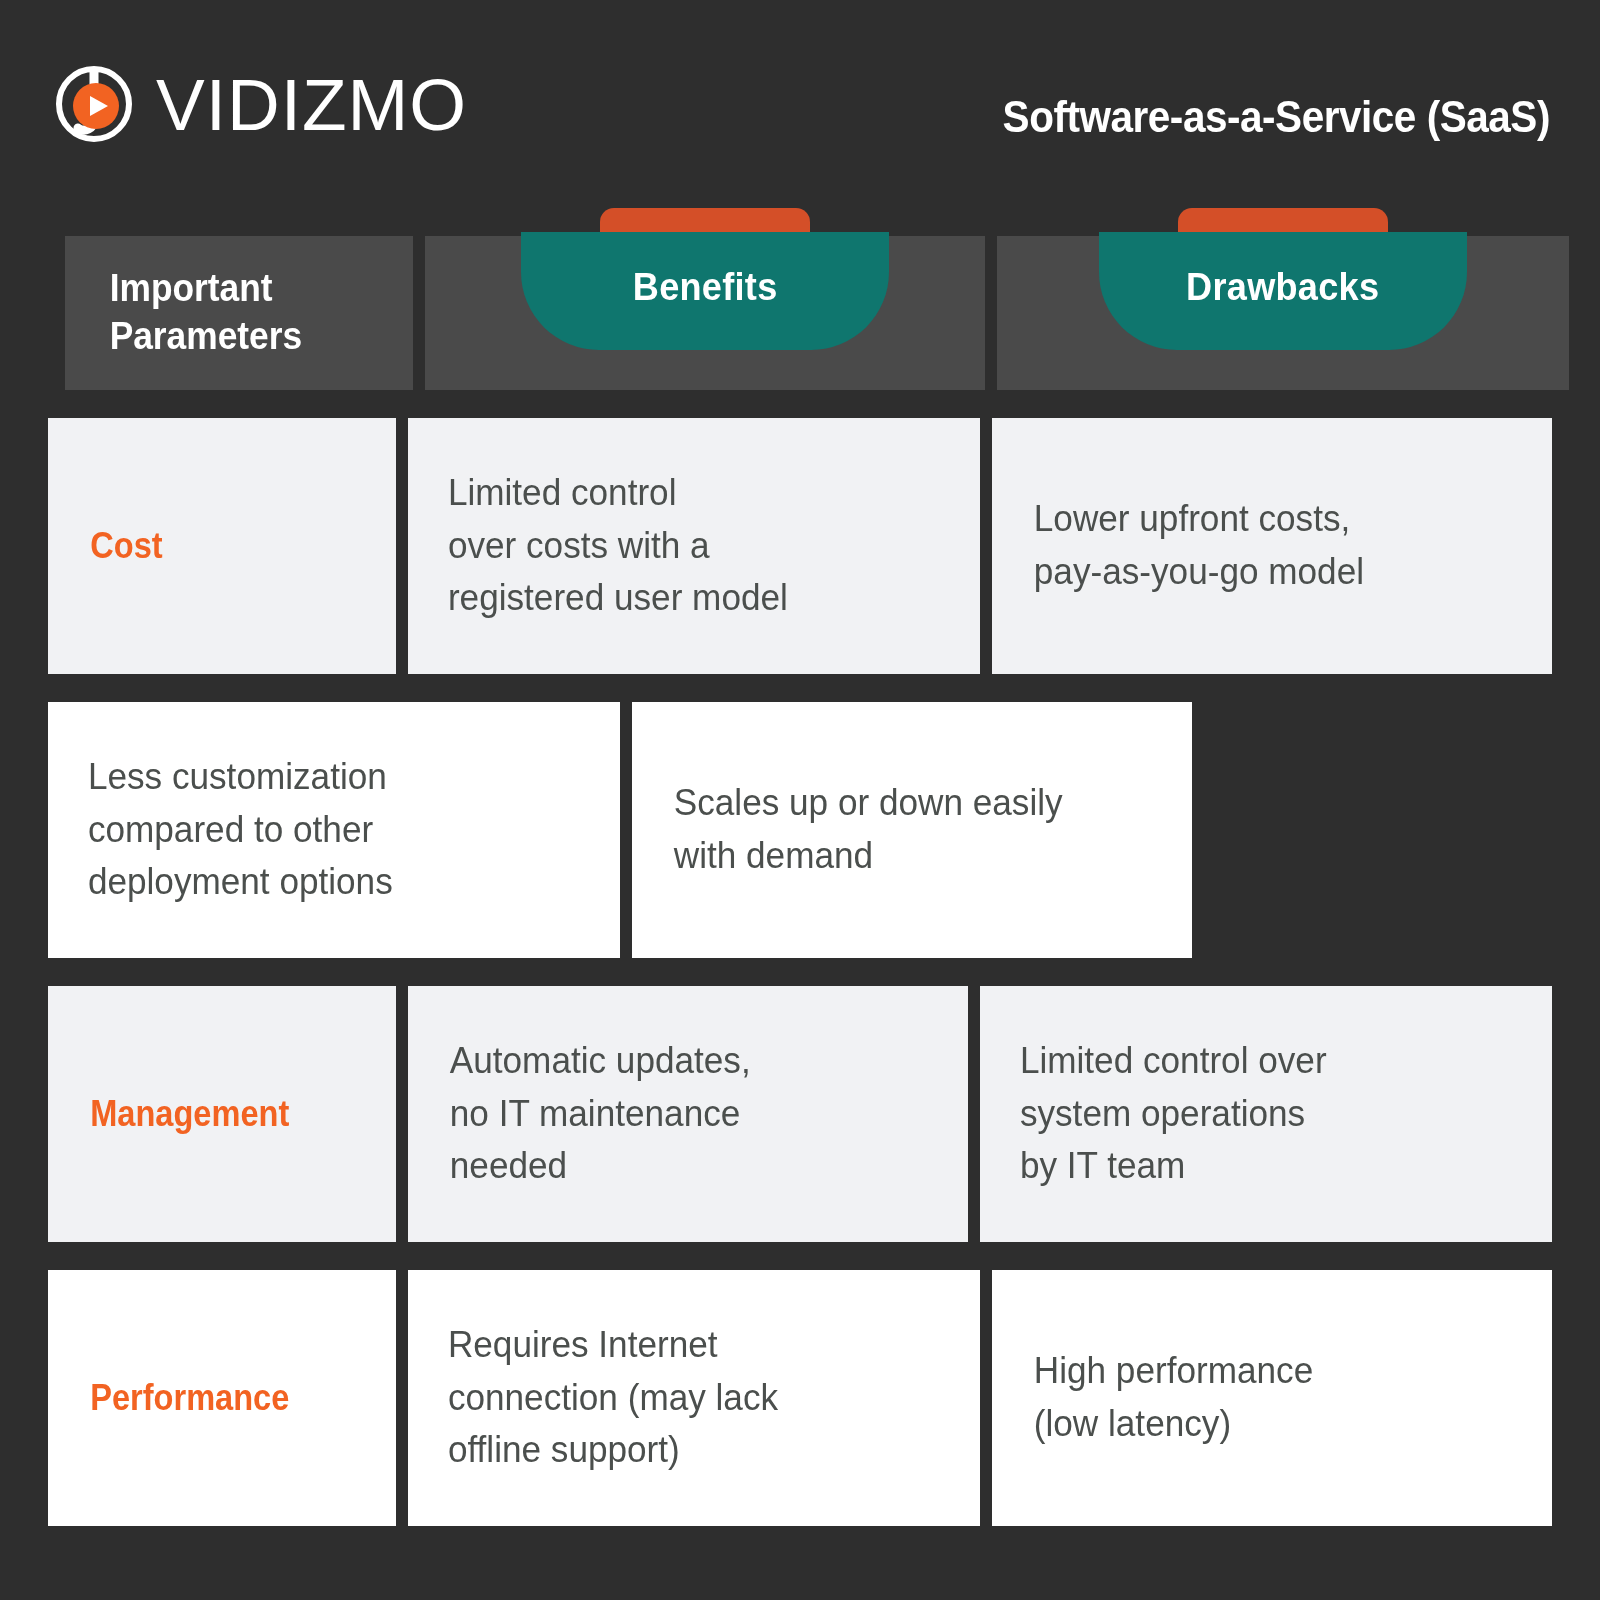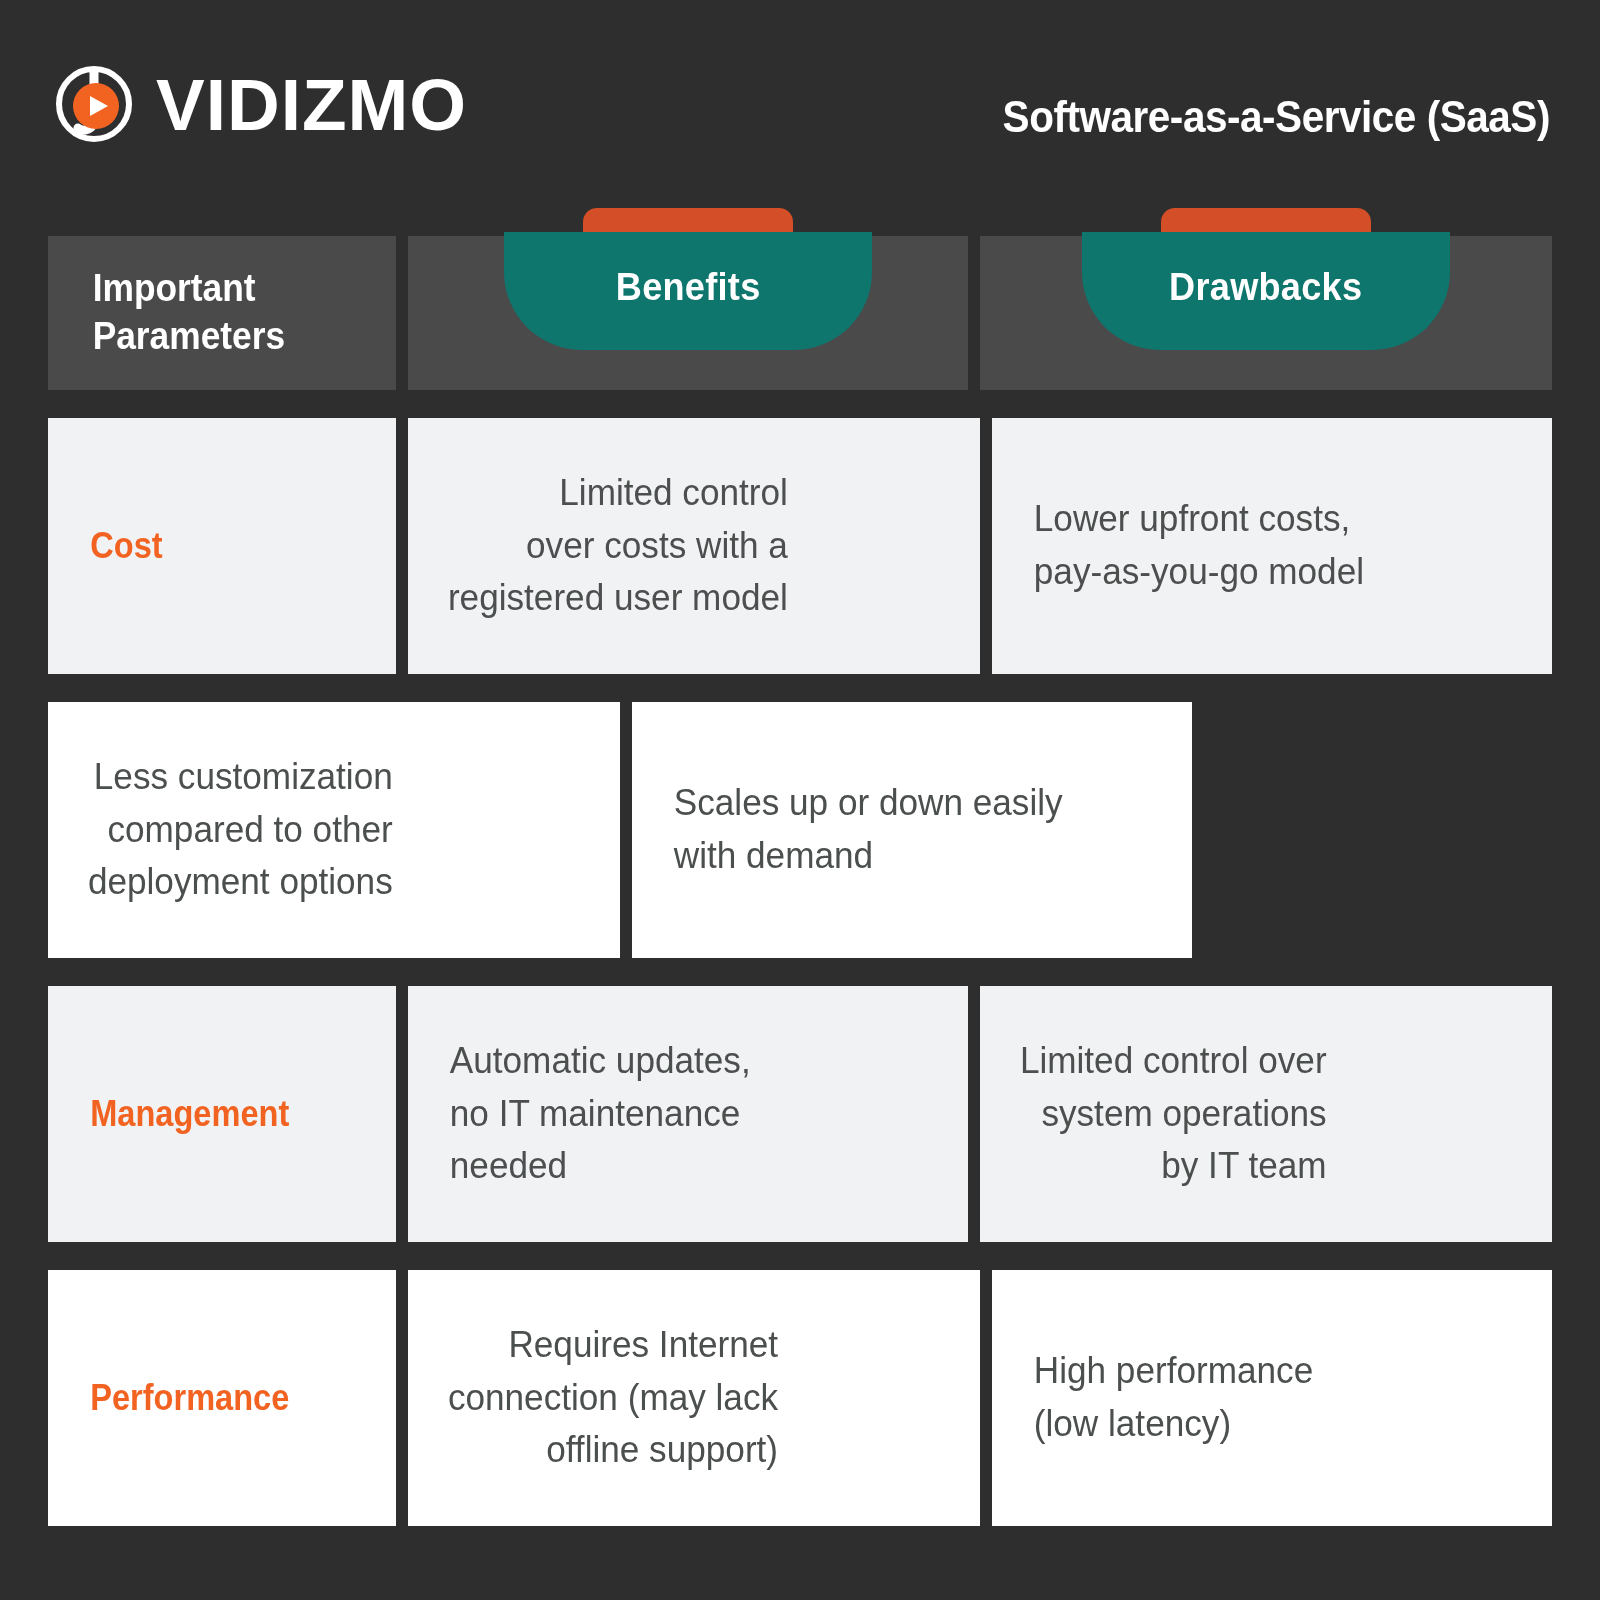--- a/index.html
+++ b/index.html
@@ -18,21 +18,21 @@
   }
 
   .logo{
     position:absolute; left:48px; top:58px;
     display:flex; align-items:center; gap:16px;
   }
   .logo-mark{ position:relative; width:92px; height:92px; flex:none; }
   .logo-wordmark{
     color:#ffffff;
     font-size:73px;
-    font-weight:700;
+    font-weight:400;
     letter-spacing:1px;
     line-height:1;
     white-space:nowrap;
     font-family:"Liberation Sans", sans-serif;
   }
 
   .page-title{
     position:absolute; right:50px; top:92px;
     color:#ffffff;
     font-size:44px;
@@ -45,27 +45,27 @@
 
   
   .table{
     position:absolute;
     left:48px; top:236px;
     width:1504px;
     display:flex; flex-direction:column;
     gap:28px;
   }
   .row{ display:flex; gap:12px; }
-  .row.header-row{ height:154px; }
+  .row.header-row{ height:154px;margin-left:17px; }
   .row.body-row{ height:256px; }
 
   .cell{ position:relative; }
   .c1{ width:348px; flex:none; }
   .c2{ width:560px; flex:none; }
-  .c3{ width:572px; flex:none;text-align:right; }
+  .c3{ width:572px; flex:none; }
 
   
   .header-row .cell{
     background:#4a4a4a;
     display:flex; align-items:center;
   }
   .hdr-param{
     color:#ffffff;
     font-size:38px;
     font-weight:bold;

